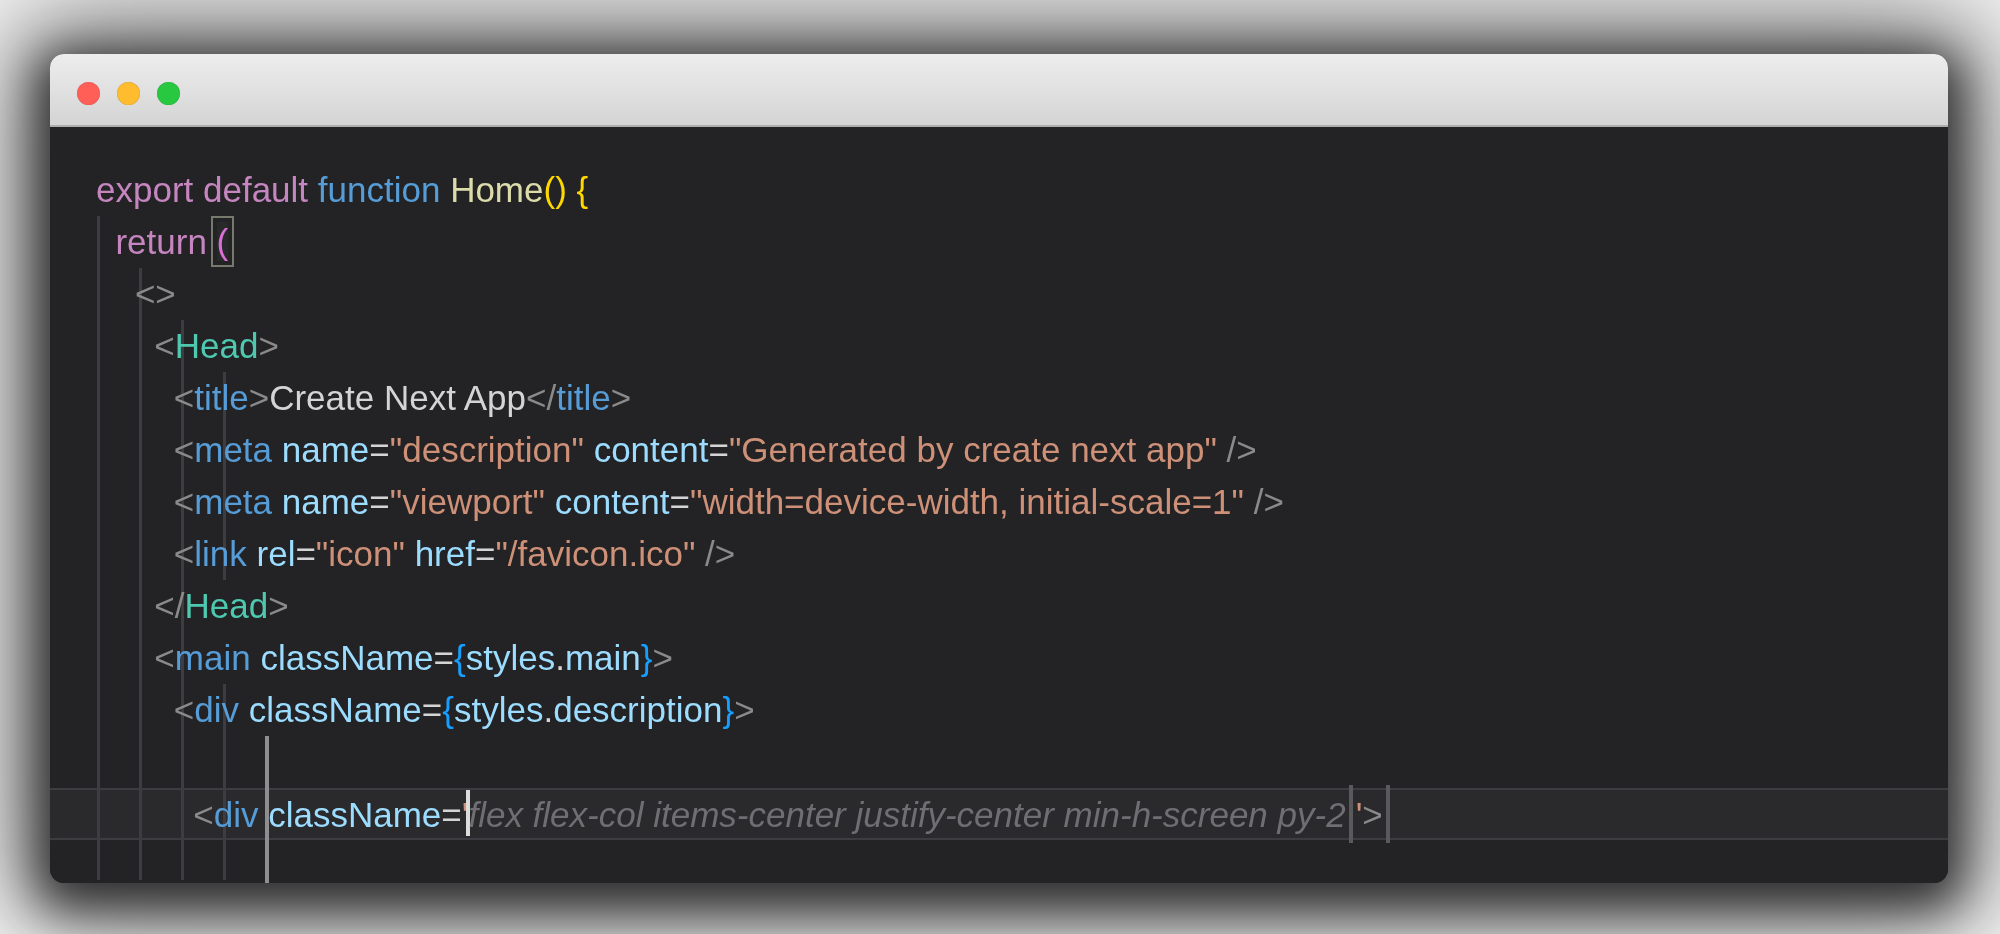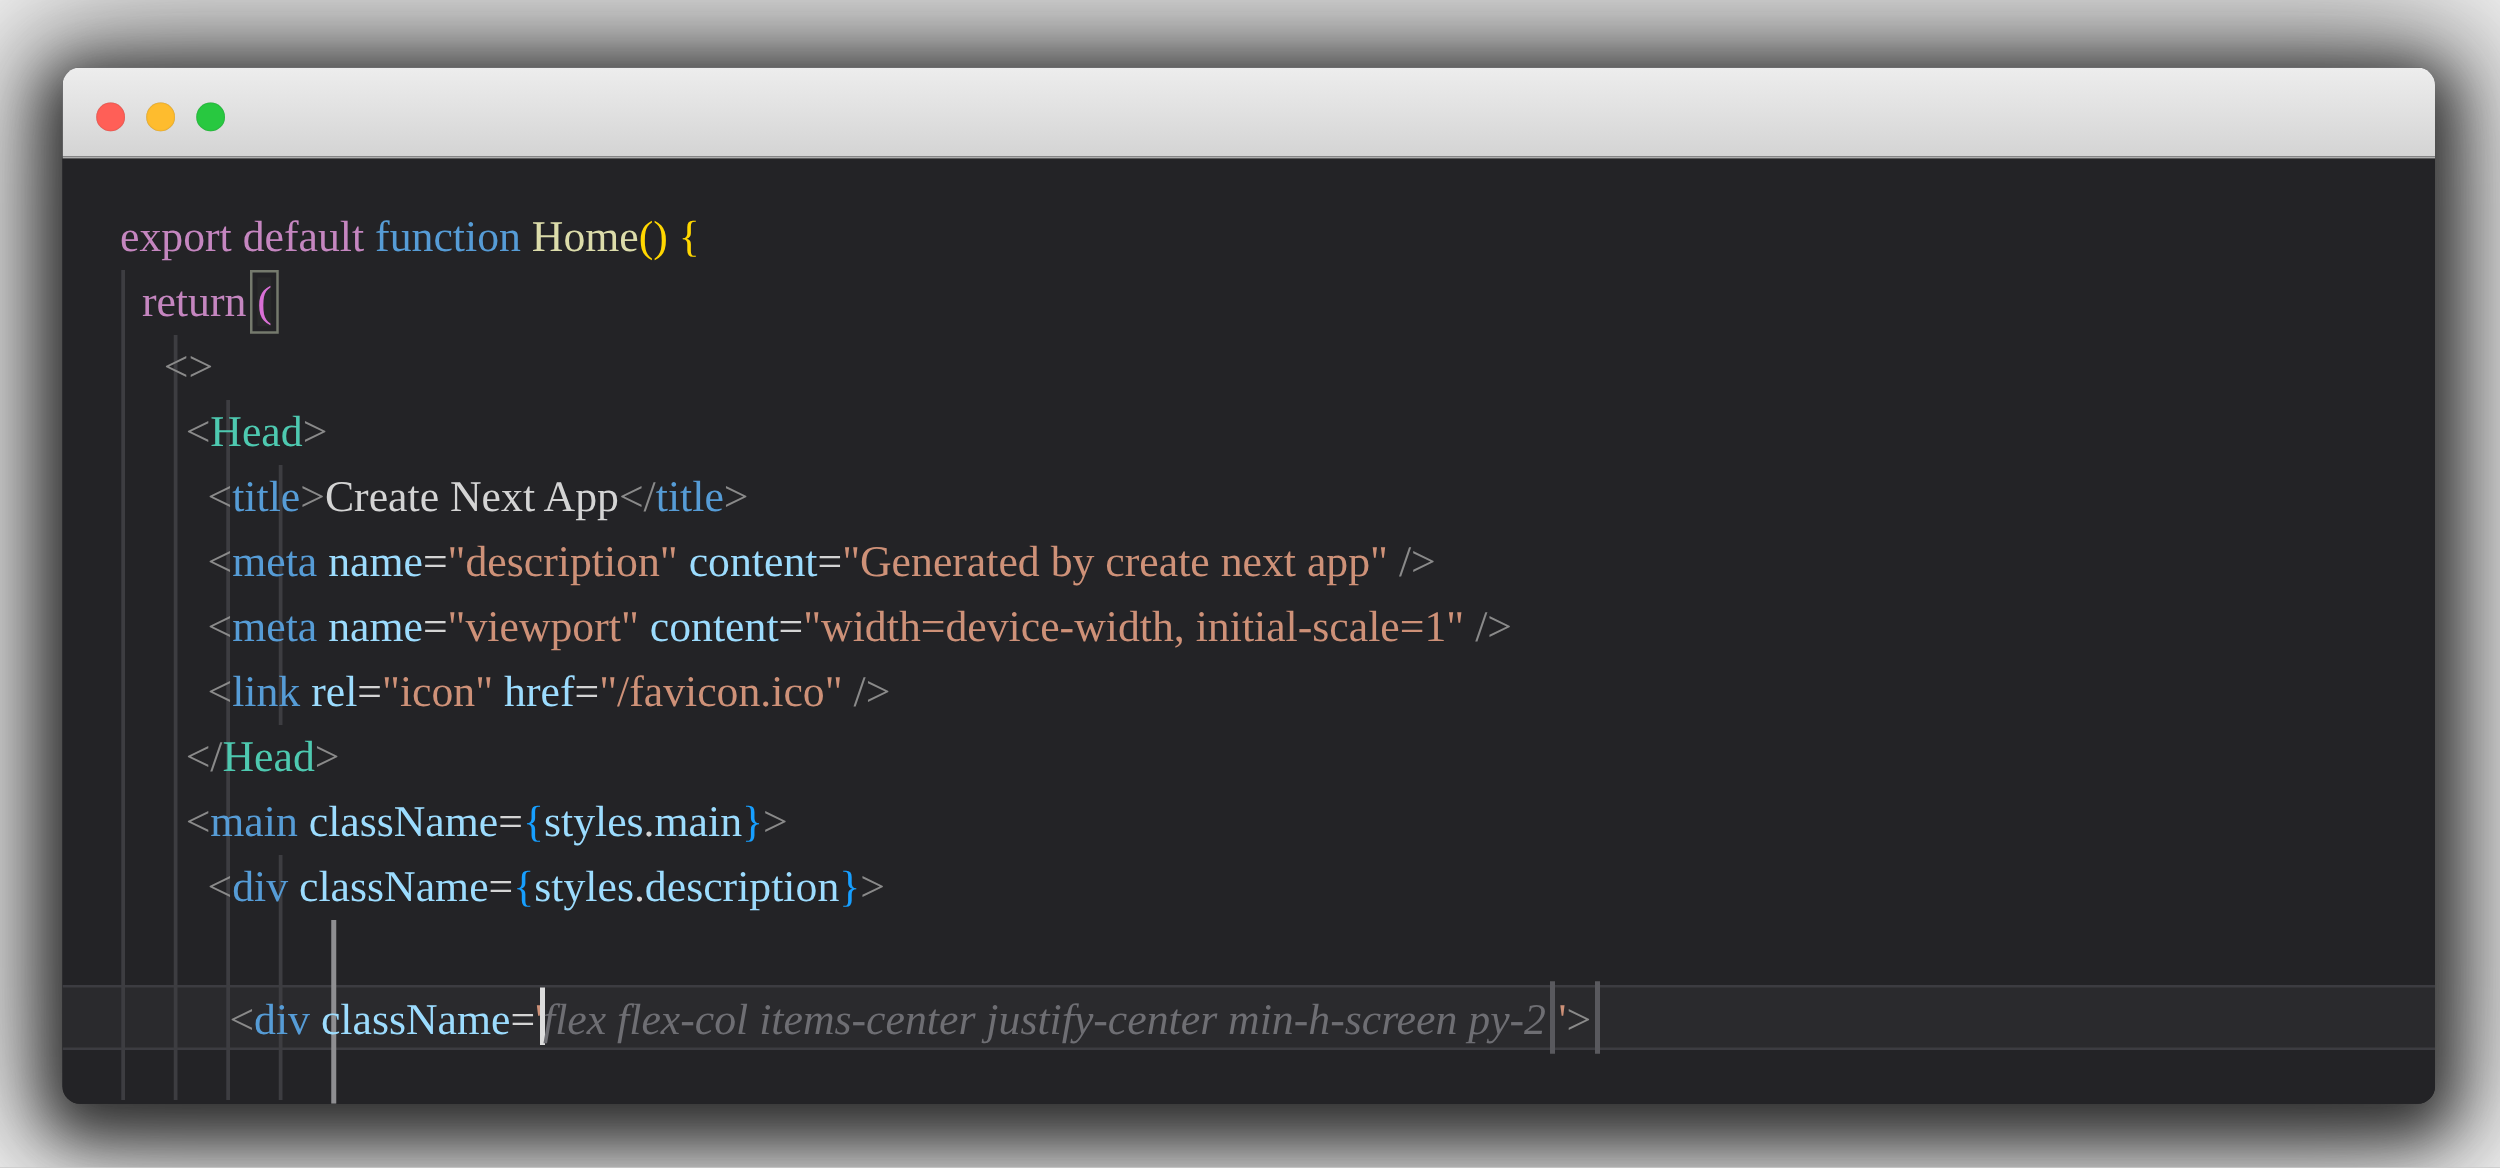--- a/index.html
+++ b/index.html
@@ -1,17 +1,17 @@
 <!DOCTYPE html>
 <html><head>
 <meta charset="utf-8">
 <style>
   html,body{margin:0;padding:0;background:#ffffff;}
   .canvas{position:relative;width:2000px;height:934px;background:#ffffff;overflow:hidden;
-          font-family:Liberation Serif, serif;}
+          font-family:Liberation Sans, sans-serif;}
   .window{position:absolute;left:50px;top:54px;width:1898px;height:829px;border-radius:14px;
           background:#212124;
           box-shadow:0 12px 48px 14px rgba(30,30,30,0.88), 0 0 130px 48px rgba(100,100,100,0.78);}
   .titlebar{position:absolute;left:0;top:0;width:100%;height:73px;border-radius:14px 14px 0 0;
             background:linear-gradient(#ededed,#e2e2e2 45%,#d4d4d4);
             border-bottom:2px solid #aeaeae;box-sizing:border-box;}
   .lights{position:absolute;left:27px;top:28px;display:flex;gap:17px;}
   .light{width:23px;height:23px;border-radius:50%;box-shadow:inset 0 0 1px rgba(0,0,0,0.35);}
   .editor{position:absolute;left:0;top:73px;width:100%;height:756px;border-radius:0 0 14px 14px;
           background:#232326;overflow:hidden;}

